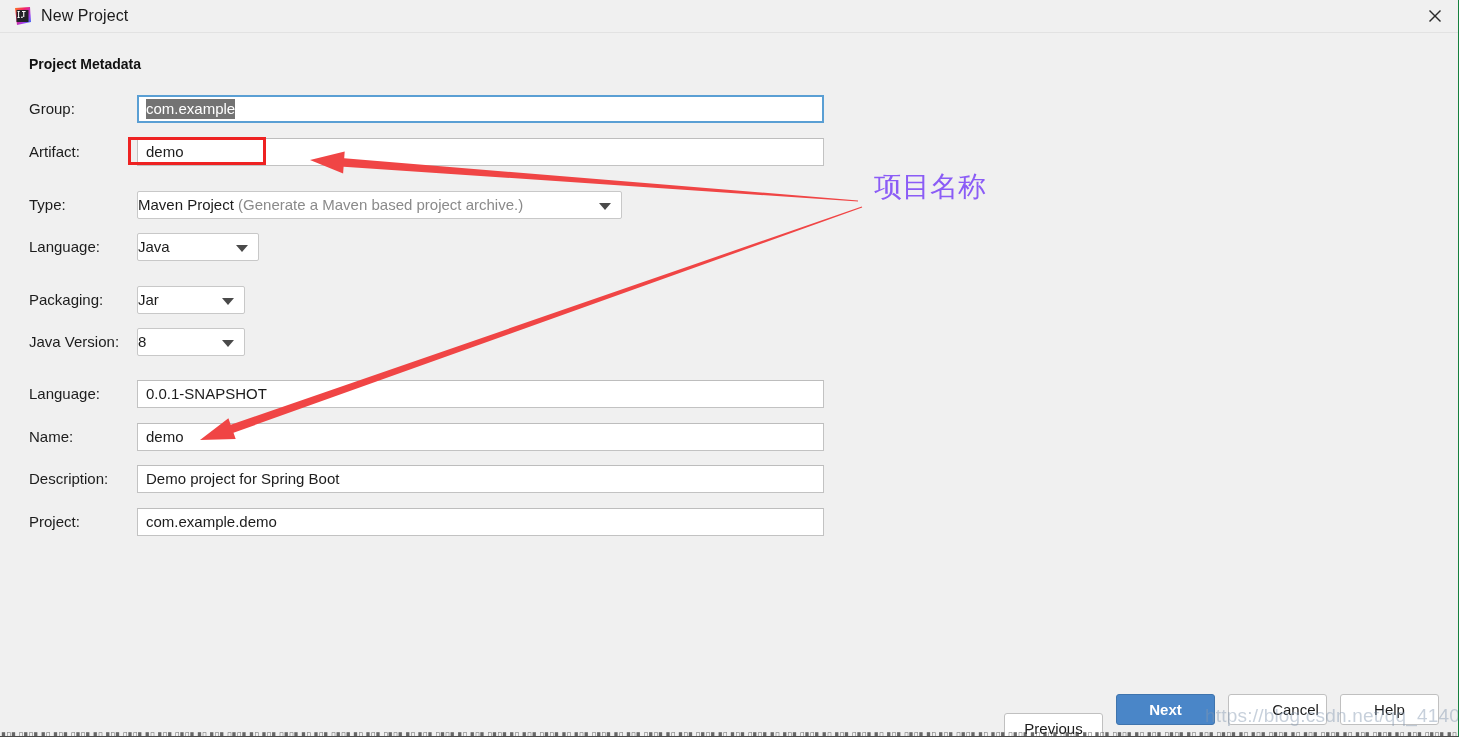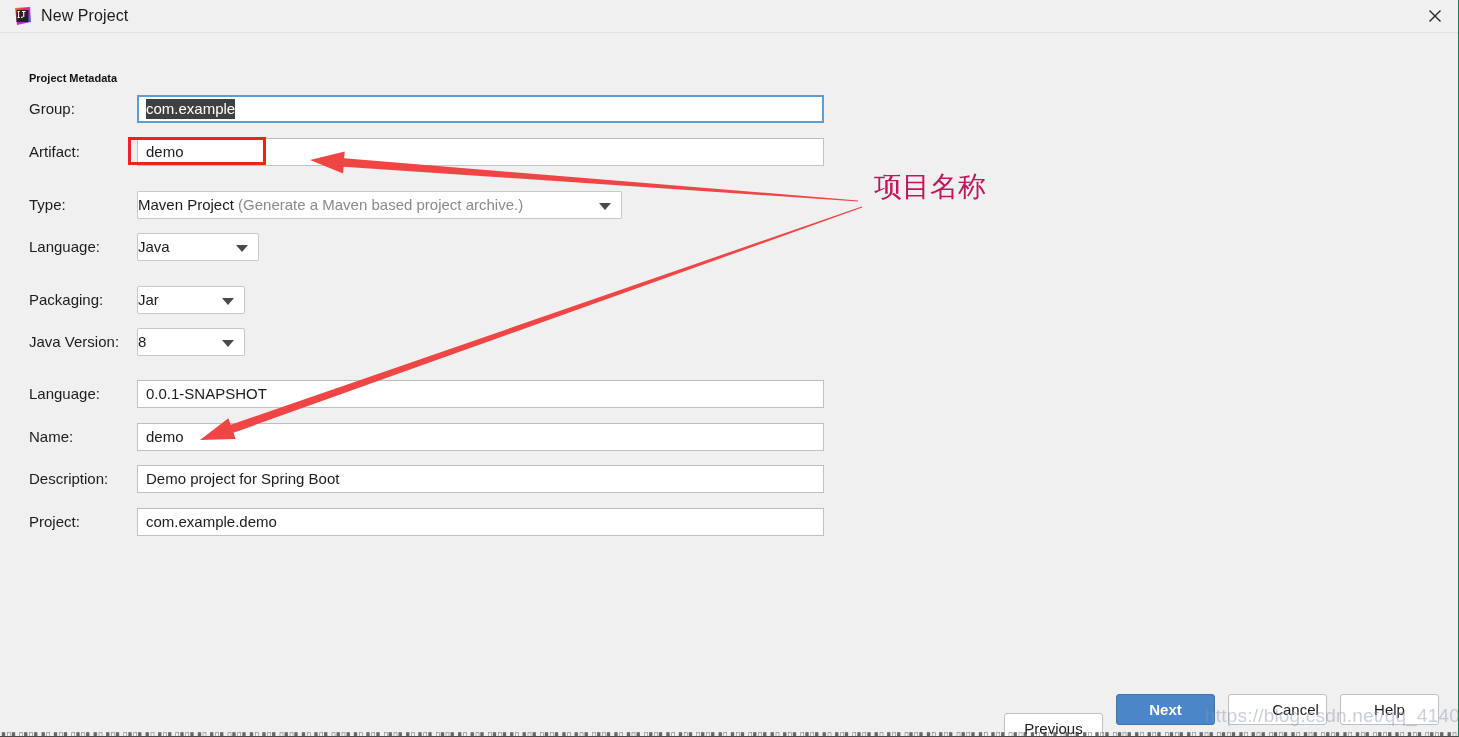--- a/index.html
+++ b/index.html
@@ -57,22 +57,22 @@
     display: flex;
     align-items: center;
     justify-content: center;
     cursor: default;
   }
   #close-button svg { display: block; }
 
   
   #section-title {
     position: absolute;
-    left: 29px; top: 72px;
-    font-size: 11px;
+    left: 29px; top: 56px;
+    font-size: 14px;
     font-weight: bold;
     color: #111111;
     white-space: nowrap;
   }
 
   .field-row {
     position: absolute;
     left: 0;
     height: 28px;
   }
@@ -104,21 +104,21 @@
     overflow: hidden;
   }
   .text-input.wide { width: 687px; }
 
   .text-input.focused {
     border: 2px solid #5a9fd4;
     line-height: 24px;
     padding-left: 7px;
   }
   .sel {
-    background: #404040;
+    background: #737373;
     color: #ffffff;
     padding: 1px 0 2px 0;
   }
 
   .combo {
     position: absolute;
     left: 137px;
     top: 0;
     height: 28px;
     box-sizing: border-box;
@@ -303,19 +303,19 @@
         <span>Help</span>
       </div>
     </div>
 
   <div id="annot-layer">
     <svg id="annot-arrows" width="1459" height="737">
         <polygon points="858.0,200.4 344.2,158.3 344.7,151.6 310.0,160.0 343.1,173.5 343.6,166.7 858.0,201.6" fill="#f04545"></polygon>
         <polygon points="861.8,206.4 230.7,424.8 228.4,418.3 200.0,440.0 235.7,439.1 233.5,432.7 862.2,207.6" fill="#f04545"></polygon>
       </svg>
     <div id="highlight-box" style="border-color: rgb(238, 34, 34);"></div>
-    <div id="annot-text" style="color: #be185d;">项目名称</div>
+    <div id="annot-text" style="color: #8b5cf6;">项目名称</div>
   </div>
 
   <div id="watermark">https://blog.csdn.net/qq_41404984</div>
   <div id="bottom-strip">▮▯▮ ▯▮▯▮ ▮▯ ▮▯▮ ▯▮▯▮ ▮▯ ▮▯▮ ▯▮▯▮ ▮▯ ▮▯▮ ▯▮▯▮ ▮▯ ▮▯▮ ▯▮▯▮ ▮▯ ▮▯▮ ▯▮▯▮ ▮▯ ▮▯▮ ▯▮▯▮ ▮▯ ▮▯▮ ▯▮▯▮ ▮▯ ▮▯▮ ▯▮▯▮ ▮▯ ▮▯▮ ▯▮▯▮ ▮▯ ▮▯▮ ▯▮▯▮ ▮▯ ▮▯▮ ▯▮▯▮ ▮▯ ▮▯▮ ▯▮▯▮ ▮▯ ▮▯▮ ▯▮▯▮ ▮▯ ▮▯▮ ▯▮▯▮ ▮▯ ▮▯▮ ▯▮▯▮ ▮▯ ▮▯▮ ▯▮▯▮ ▮▯ ▮▯▮ ▯▮▯▮ ▮▯ ▮▯▮ ▯▮▯▮ ▮▯ ▮▯▮ ▯▮▯▮ ▮▯ ▮▯▮ ▯▮▯▮ ▮▯ ▮▯▮ ▯▮▯▮ ▮▯ ▮▯▮ ▯▮▯▮ ▮▯ ▮▯▮ ▯▮▯▮ ▮▯ ▮▯▮ ▯▮▯▮ ▮▯ ▮▯▮ ▯▮▯▮ ▮▯ ▮▯▮ ▯▮▯▮ ▮▯ ▮▯▮ ▯▮▯▮ ▮▯ ▮▯▮ ▯▮▯▮ ▮▯ ▮▯▮ ▯▮▯▮ ▮▯ ▮▯▮ ▯▮▯▮ ▮▯ ▮▯▮ ▯▮▯▮ ▮▯ ▮▯▮ ▯▮▯▮ ▮▯ ▮▯▮ ▯▮▯▮ ▮▯ ▮▯▮ ▯▮▯▮ ▮▯ ▮▯▮ ▯▮▯▮ ▮▯ ▮▯▮ ▯▮▯▮ ▮▯ ▮▯▮ ▯▮▯▮ ▮▯ ▮▯▮ ▯▮▯▮ ▮▯ ▮▯▮ ▯▮▯▮ ▮▯ ▮▯▮ ▯▮▯▮ ▮▯ ▮▯▮ ▯▮▯▮ ▮▯ ▮▯▮ ▯▮▯▮ ▮▯ ▮▯▮ ▯▮▯▮ ▮▯ ▮▯▮ ▯▮▯▮ ▮▯ ▮▯▮ ▯▮▯▮ ▮▯ ▮▯▮ ▯▮▯▮ ▮▯ ▮▯▮ ▯▮▯▮ ▮▯ ▮▯▮ ▯▮▯▮ ▮▯ ▮▯▮ ▯▮▯▮ ▮▯ ▮▯▮ ▯▮▯▮ ▮▯ ▮▯▮ ▯▮▯▮ ▮▯ ▮▯▮ ▯▮▯▮ ▮▯ ▮▯▮ ▯▮▯▮ ▮▯ ▮▯▮ ▯▮▯▮ ▮▯ ▮▯▮ ▯▮▯▮ ▮▯ ▮▯▮ ▯▮▯▮ ▮▯ ▮▯▮ ▯▮▯▮ ▮▯ ▮▯▮ ▯▮▯▮ ▮▯ </div>
 
 </div>
 
 </body></html>

